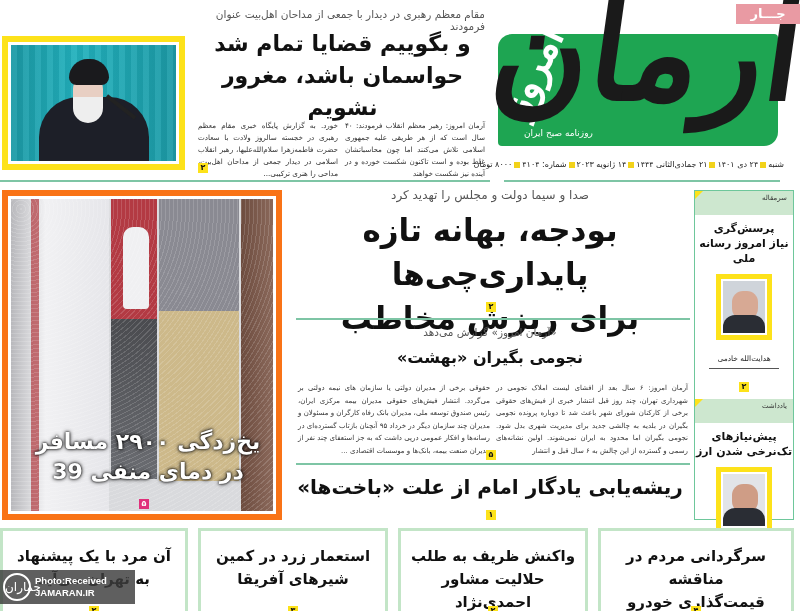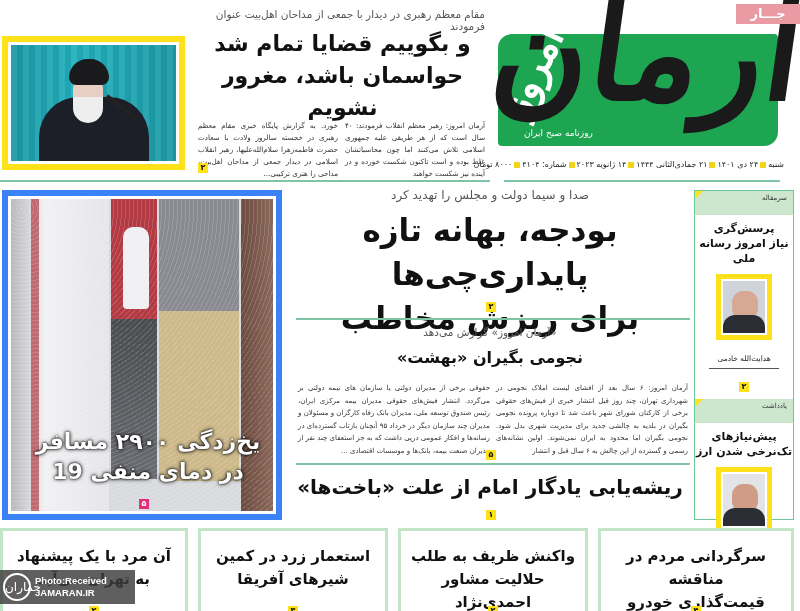--- a/index.html
+++ b/index.html
@@ -32,21 +32,21 @@
   .lead-kicker { left: 200px; top: 8px; width: 285px; font-size: 10.5px; color: #555; text-align: right; }
   .lead-headline { left: 200px; top: 28px; width: 285px; font-size: 22px; font-weight: bold; line-height: 32px; text-align: center; color: #111; }
   .lead-col { top: 120px; width: 140px; font-size: 7.2px; line-height: 12px; color: #333; text-align: justify; }
   .lead-col.c1 { left: 345px; }
   .lead-col.c2 { left: 198px; }
   .page-badge { display: inline-block; min-width: 10px; height: 10px; background: #fde21a; color: #111; font-size: 8px; font-weight: bold; line-height: 10px; text-align: center; padding: 0 2px; }
   .lead-badge { left: 198px; top: 163px; }
   .sep-line { height: 2px; background: #7ec5a5; }
 
   
-  .frost-frame { left: 2px; top: 190px; width: 280px; height: 330px; border: 6px solid #3b82f6; background: #fff; padding: 3px; }
+  .frost-frame { left: 2px; top: 190px; width: 280px; height: 330px; border: 6px solid #f97316; background: #fff; padding: 3px; }
   .frost-photo { width: 100%; height: 100%; position: relative; overflow: hidden; background: #d9dadd; }
   .frost-photo .door-left { position:absolute; left: 0; top: 0; width: 98px; height: 100%; background: linear-gradient(90deg,#b8b8bc 0%, #f1f1f3 35%, #e6e6ea 100%); }
   .frost-photo .door-red { position:absolute; left: 20px; top: 0; width: 8px; height: 100%; background: #b0383d; opacity: .7; }
   .frost-photo .cabinet { position:absolute; left: 100px; top: 0; width: 46px; height: 120px; background: #b33a43; }
   .frost-photo .extinguisher { position:absolute; left: 112px; top: 28px; width: 26px; height: 82px; background: #f0f0f2; border-radius: 10px 10px 4px 4px; }
   .frost-photo .dark-panel { position:absolute; left: 100px; top: 120px; width: 46px; height: 160px; background: linear-gradient(180deg,#4a4b4f,#6b6d72); }
   .frost-photo .panel-right-top { position:absolute; left: 148px; top: 0; width: 80px; height: 112px; background: #8a8a92; }
   .frost-photo .panel-right-bottom { position:absolute; left: 148px; top: 112px; width: 80px; height: 170px; background: #cdb98a; }
   .frost-photo .door-wood { position:absolute; left: 230px; top: 0; width: 34px; height: 100%; background: linear-gradient(90deg,#6d4c3f,#8c6a5c); }
   .frost-photo .frost-overlay { position:absolute; inset: 0; background: repeating-radial-gradient(circle at 10px 10px, rgba(255,255,255,0.15) 0 1px, transparent 1px 4px); }
@@ -138,21 +138,21 @@
     <div class="door-red"></div>
     <div class="cabinet"></div>
     <div class="extinguisher"></div>
     <div class="dark-panel"></div>
     <div class="panel-right-top"></div>
     <div class="panel-right-bottom"></div>
     <div class="door-wood"></div>
     <div class="frost-overlay"></div>
     <div class="frost-caption">
       <div>یخ‌زدگی ۲۹۰۰ مسافر</div>
-      <div>در دمای منفی 19</div>
+      <div>در دمای منفی 39</div>
     </div>
     <div class="frost-badge page-badge">۵</div>
   </div>
 </div>
 
 <div class="abs main-kicker">صدا و سیما دولت و مجلس را تهدید کرد</div>
 <div class="abs main-headline">
   <div>بودجه، بهانه تازه پایداری‌چی‌ها</div>
   <div>برای ریزش مخاطب</div>
 </div>

